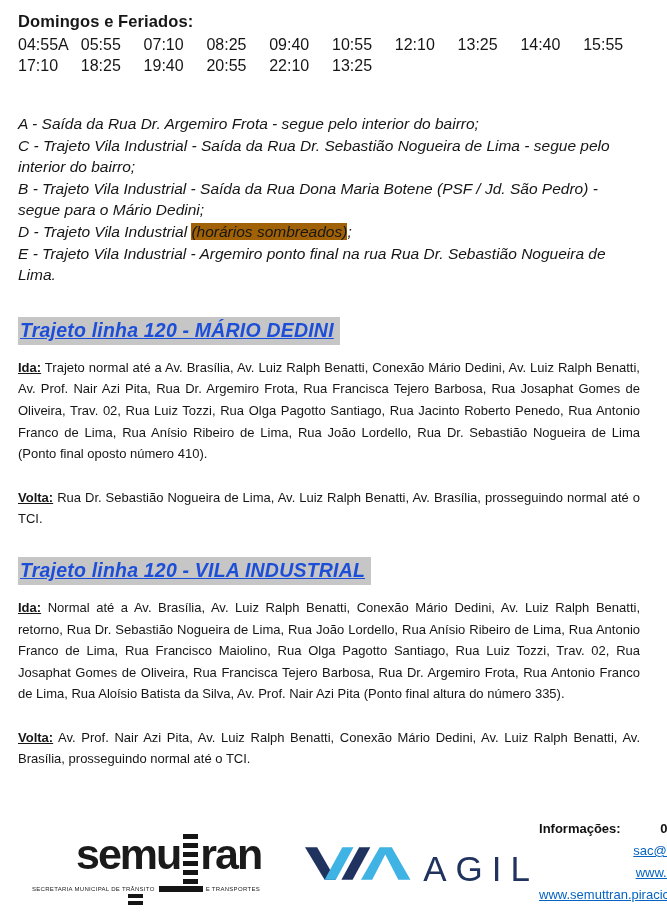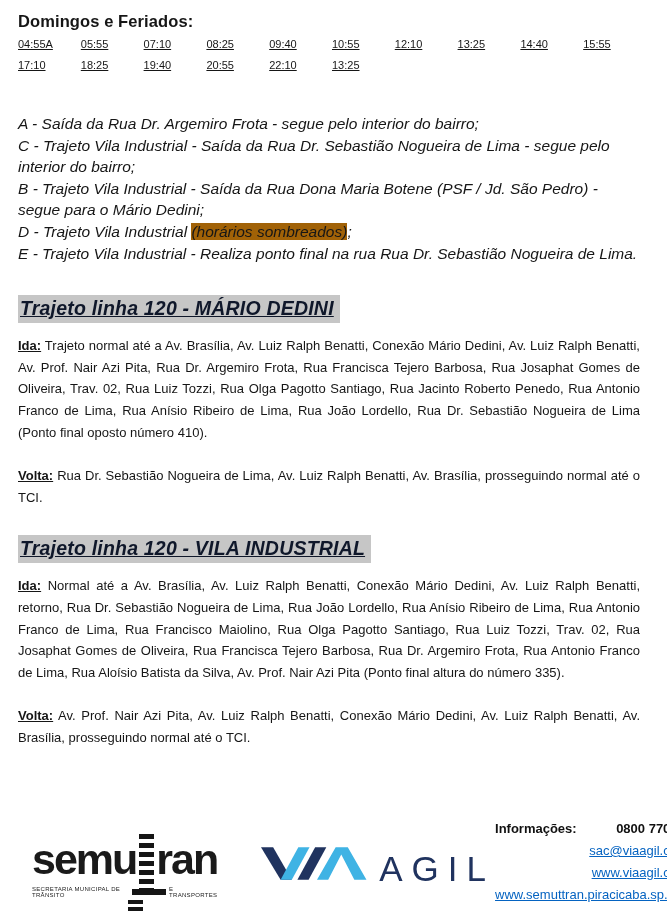--- a/index.html
+++ b/index.html
@@ -5,47 +5,47 @@
   html,body { margin:0; padding:0; }
   body {
     width:667px; height:918px; background:#ffffff; overflow:hidden;
     font-family:"Liberation Sans", sans-serif; color:#161616;
     position:relative;
   }
   .page { padding:12px 27px 0 18px; }
 
   
   .doc-title { font-weight:bold; font-size:16.5px; margin:0 0 3px 0; letter-spacing:.1px; }
-  .times-grid { display:grid; grid-template-columns:repeat(10, 62.8px); font-size:11px; line-height:21px;text-decoration:underline; }
+  .times-grid { display:grid; grid-template-columns:repeat(10, 62.8px); font-size:16px; line-height:21px; }
   .time-cell { white-space:nowrap; }
 
   
   .legend { margin-top:37px; font-style:italic; font-size:15.5px; line-height:21.6px; }
   .legend p { margin:0; }
   .hl { background:#a16207; }
 
   
   .section-heading {
-    display:inline-block; background:#c6c6c6; color:#0f172a;
+    display:inline-block; background:#c6c6c6; color:#1d4ed8;
     font-weight:bold; font-style:italic; font-size:19.5px;
     text-decoration:underline; padding:2px 6px 3px 2px; margin:0; letter-spacing:.2px;
   }
   .sec-1 { margin-top:31px; }
   .sec-2 { margin-top:27px; }
 
   .para { font-size:13px; line-height:21.6px; text-align:justify; margin:12px 0 0 0; }
   .para.volta { margin-top:22px; }
   .lead { font-weight:bold; text-decoration:underline; }
 
   
   .footer { position:absolute; left:18px; right:14px; top:818px; display:flex; align-items:flex-start; }
 
   
   .semut-logo { margin:16px 0 0 14px; color:#1a1a1a; }
-  .semut-word { display:flex; align-items:center; font-weight:bold; font-size:43px; line-height:40px; letter-spacing:-2px; }
+  .semut-word { display:flex; align-items:flex-start; font-weight:bold; font-size:43px; line-height:40px; letter-spacing:-2px;margin-left:44px; }
   .semut-word .pole {
     width:15px; height:57px; margin:0 2px -7px 3px;
     background:repeating-linear-gradient(to bottom, #151515 0 5px, #ffffff 5px 9px);
   }
   .semut-caption { display:flex; align-items:center; margin-top:2px; font-size:6px; letter-spacing:.3px; color:#222; }
   .semut-caption .cap-bar { width:44px; height:6px; background:#151515; margin:0 3px 0 4px; }
   .semut-stub { width:15px; height:13px; margin:2px 0 0 96px;
     background:repeating-linear-gradient(to bottom, #151515 0 4px, #ffffff 4px 7px); }
 
   
@@ -87,21 +87,21 @@
     <span class="time-cell">20:55</span>
     <span class="time-cell">22:10</span>
     <span class="time-cell">13:25</span>
   </div>
 
   <div class="legend">
     <p>A - Saída da Rua Dr. Argemiro Frota - segue pelo interior do bairro;</p>
     <p>C - Trajeto Vila Industrial - Saída da Rua Dr. Sebastião Nogueira de Lima - segue pelo interior do bairro;</p>
     <p>B - Trajeto Vila Industrial - Saída da Rua Dona Maria Botene (PSF / Jd. São Pedro) - segue para o Mário Dedini;</p>
     <p><span>D - Trajeto Vila Industrial </span><span class="hl">(horários sombreados)</span><span>;</span></p>
-    <p>E - Trajeto Vila Industrial - Realiza ponto final na rua Rua Dr. Sebastião Nogueira de Lima.</p>
+    <p>E - Trajeto Vila Industrial - Argemiro ponto final na rua Rua Dr. Sebastião Nogueira de Lima.</p>
   </div>
 
   <div class="sec-1">
     <h3 class="section-heading">Trajeto linha 120 - MÁRIO DEDINI</h3>
     <p class="para"><span class="lead">Ida:</span><span> Trajeto normal até a Av. Brasília, Av. Luiz Ralph Benatti, Conexão Mário Dedini, Av. Luiz Ralph Benatti, Av. Prof. Nair Azi Pita, Rua Dr. Argemiro Frota, Rua Francisca Tejero Barbosa, Rua Josaphat Gomes de Oliveira, Trav. 02, Rua Luiz Tozzi, Rua Olga Pagotto Santiago, Rua Jacinto Roberto Penedo, Rua Antonio Franco de Lima, Rua Anísio Ribeiro de Lima, Rua João Lordello, Rua Dr. Sebastião Nogueira de Lima (Ponto final oposto número 410).</span></p>
     <p class="para volta"><span class="lead">Volta:</span><span> Rua Dr. Sebastião Nogueira de Lima, Av. Luiz Ralph Benatti, Av. Brasília, prosseguindo normal até o TCI.</span></p>
   </div>
 
   <div class="sec-2">
     <h3 class="section-heading">Trajeto linha 120 - VILA INDUSTRIAL</h3>

